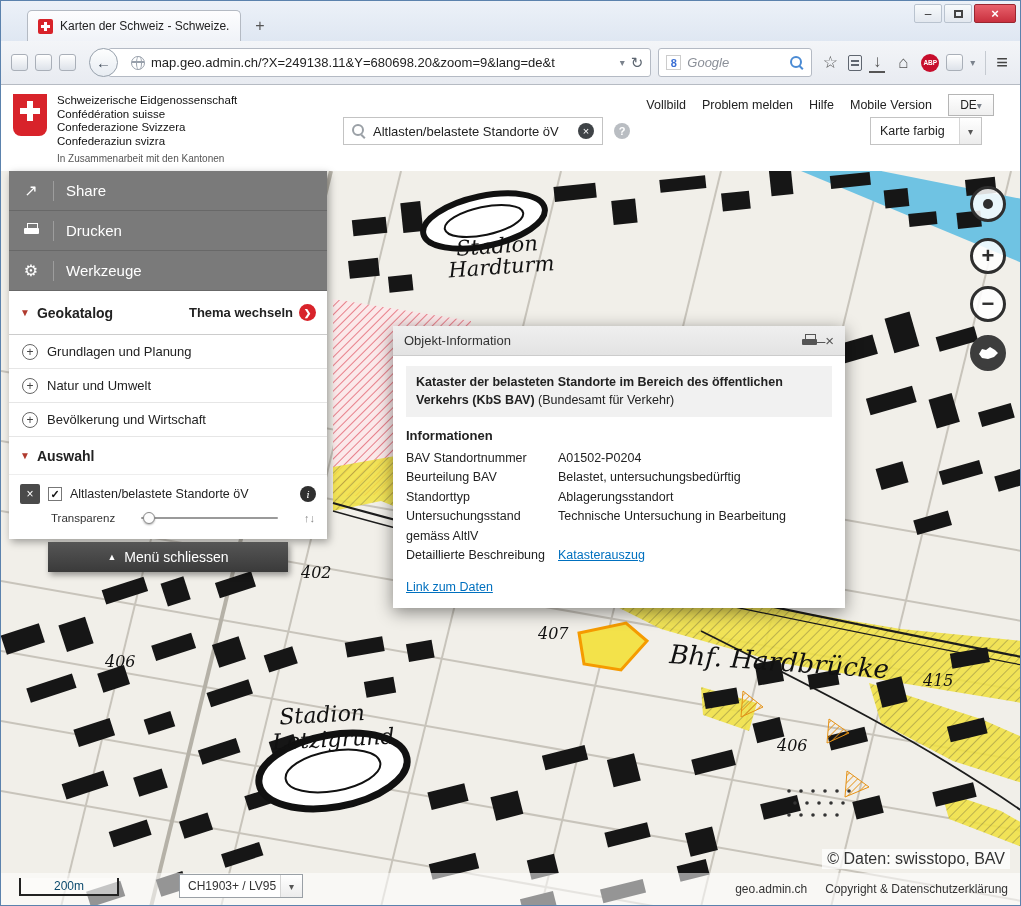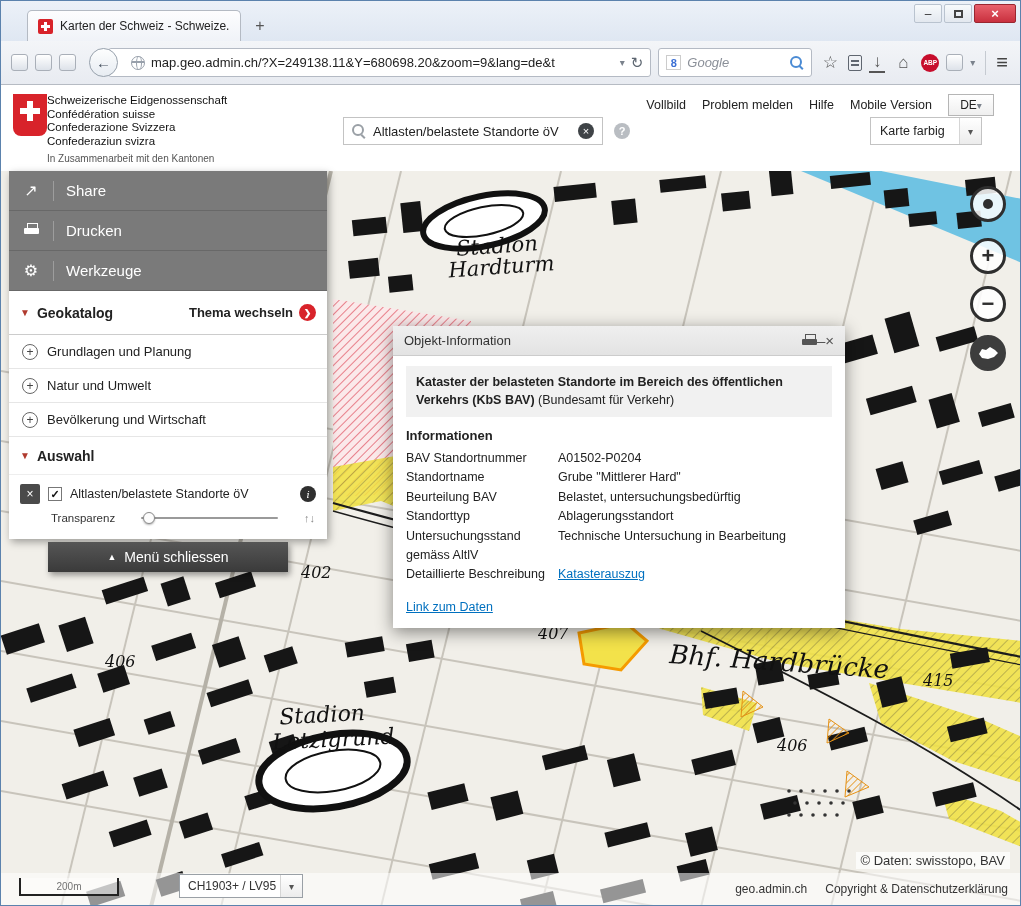--- a/index.html
+++ b/index.html
@@ -39,21 +39,21 @@
 .listicon{width:14px;height:16px;border:1.5px solid #5f6670;border-radius:2px;padding:2.5px 2px;background:repeating-linear-gradient(to bottom,transparent 0 2.5px,#5f6670 2.5px 4px) content-box;flex:none}
 .dl{border-bottom:2px solid #555;line-height:1;padding-bottom:1px;width:16px}
 .abp{width:18px;height:18px;border-radius:50%;background:#c70d2c;color:#fff;font-size:6.5px;font-weight:bold;display:flex;align-items:center;justify-content:center;flex:none}
 .vsep{width:1px;height:24px;background:#c5cad1;margin:0 3px;flex:none}
 .hamb{font-size:20px;color:#444;margin-right:2px}
 
 .viewport{position:relative;flex:1;overflow:hidden;background:#fff}
 .map-svg{position:absolute;left:0;top:86px;width:1021px;height:736px;display:block}
 
 .appheader{position:absolute;left:0;top:0;width:100%;height:86px;background:#fff;z-index:5}
-.brand{position:absolute;left:12px;top:9px;display:flex;}
+.brand{position:absolute;left:12px;top:9px;display:flex;gap:10px}
 .shield{width:34px;height:42px;background:#d8232a;border-radius:0 0 8px 8px;position:relative;flex:none}
 .shield::before{content:"";position:absolute;left:14px;top:7px;width:6px;height:20px;background:#fff}
 .shield::after{content:"";position:absolute;left:7px;top:14px;width:20px;height:6px;background:#fff}
 .orgs{font-size:11.5px;line-height:13.5px;color:#111}
 .collab{font-size:10px;color:#555;margin-top:5px}
 .applinks{position:absolute;right:26px;top:9px;display:flex;align-items:center;gap:16px;font-size:12.5px;color:#222}
 .langsel{width:46px;height:22px;border:1px solid #b5b5b5;background:linear-gradient(#fff,#efefef);display:flex;align-items:center;justify-content:center;padding:0 6px;font-size:12px}
 .appsearch{position:absolute;left:342px;top:32px;width:260px;height:28px;border:1px solid #c3c3c3;background:#fff;display:flex;align-items:center;padding:0 8px;gap:7px}
 .appsearch input{border:none;outline:none;flex:1;font-size:13px;font-family:inherit;color:#222;background:transparent;min-width:0}
 .appmag{color:#9aa0a6}
@@ -108,24 +108,24 @@
 .objlink{display:inline-block;margin-top:15px}
 
 .mapctl{position:absolute;right:14px;z-index:6;width:36px;height:36px;border-radius:50%;display:flex;align-items:center;justify-content:center}
 .ring{background:rgba(255,255,255,.85);border:3px solid #2e2e2e;color:#2e2e2e;font-size:22px;font-weight:bold;line-height:1}
 .geoloc{top:101px}
 .geoloc .dot{width:10px;height:10px;border-radius:50%;background:#2e2e2e}
 .zin{top:153px}.zout{top:201px}
 .ovw{top:250px;background:#3d3d3d;border:3px solid #3d3d3d}
 
 .footer-strip{position:absolute;left:0;bottom:0;width:100%;height:32px;background:rgba(255,255,255,.55);z-index:5}
-.scalebar{position:absolute;left:18px;bottom:9px;width:100px;height:18px;border:2px solid #222;border-top:none;background:rgba(255,255,255,.45);font-size:10px;color:#737373;display:flex;align-items:center;justify-content:center;z-index:6}
+.scalebar{position:absolute;left:18px;bottom:9px;width:100px;height:18px;border:2px solid #222;border-top:none;background:rgba(255,255,255,.45);font-size:12px;color:#0c4a6e;display:flex;align-items:center;justify-content:center;z-index:6}
 .projsel{position:absolute;left:178px;bottom:7px;width:124px;height:24px;background:#fff;border:1px solid #9aa0a6;display:flex;align-items:center;justify-content:space-between;padding-left:8px;font-size:12px;color:#333;z-index:6}
 .footer-links{position:absolute;right:12px;bottom:9px;font-size:12px;color:#333;z-index:6;display:flex;gap:18px}
-.attrib{position:absolute;right:10px;bottom:36px;font-size:13px;color:#333;background:rgba(255,255,255,.72);padding:1px 5px;z-index:6}
+.attrib{position:absolute;right:10px;bottom:36px;font-size:16px;color:#333;background:rgba(255,255,255,.72);padding:1px 5px;z-index:6}
 
 .mlabel{font-family:"DejaVu Serif",serif;font-style:italic;fill:#111}
 </style>
 </head>
 <body>
 
 <div class="window">
 
   <div class="titlebar">
     <div class="tab">
@@ -479,24 +479,20 @@
         <div class="pheading">
           <b>Kataster der belasteten Standorte im Bereich des öffentlichen Verkehrs (KbS BAV)</b>
           <span>(Bundesamt für Verkehr)</span>
         </div>
         <div class="psection">Informationen</div>
         <div class="irow">
             <span class="ilabel">BAV Standortnummer</span>
             <span class="ivalue">A01502-P0204</span>
           </div>
         <div class="irow">
-            <span class="ilabel">Standortname</span>
-            <span class="ivalue">Grube "Mittlerer Hard"</span>
-          </div>
-        <div class="irow">
             <span class="ilabel">Beurteilung BAV</span>
             <span class="ivalue">Belastet, untersuchungsbedürftig</span>
           </div>
         <div class="irow">
             <span class="ilabel">Standorttyp</span>
             <span class="ivalue">Ablagerungsstandort</span>
           </div>
         <div class="irow">
             <span class="ilabel">Untersuchungsstand gemäss AltlV</span>
             <span class="ivalue">Technische Untersuchung in Bearbeitung</span>

